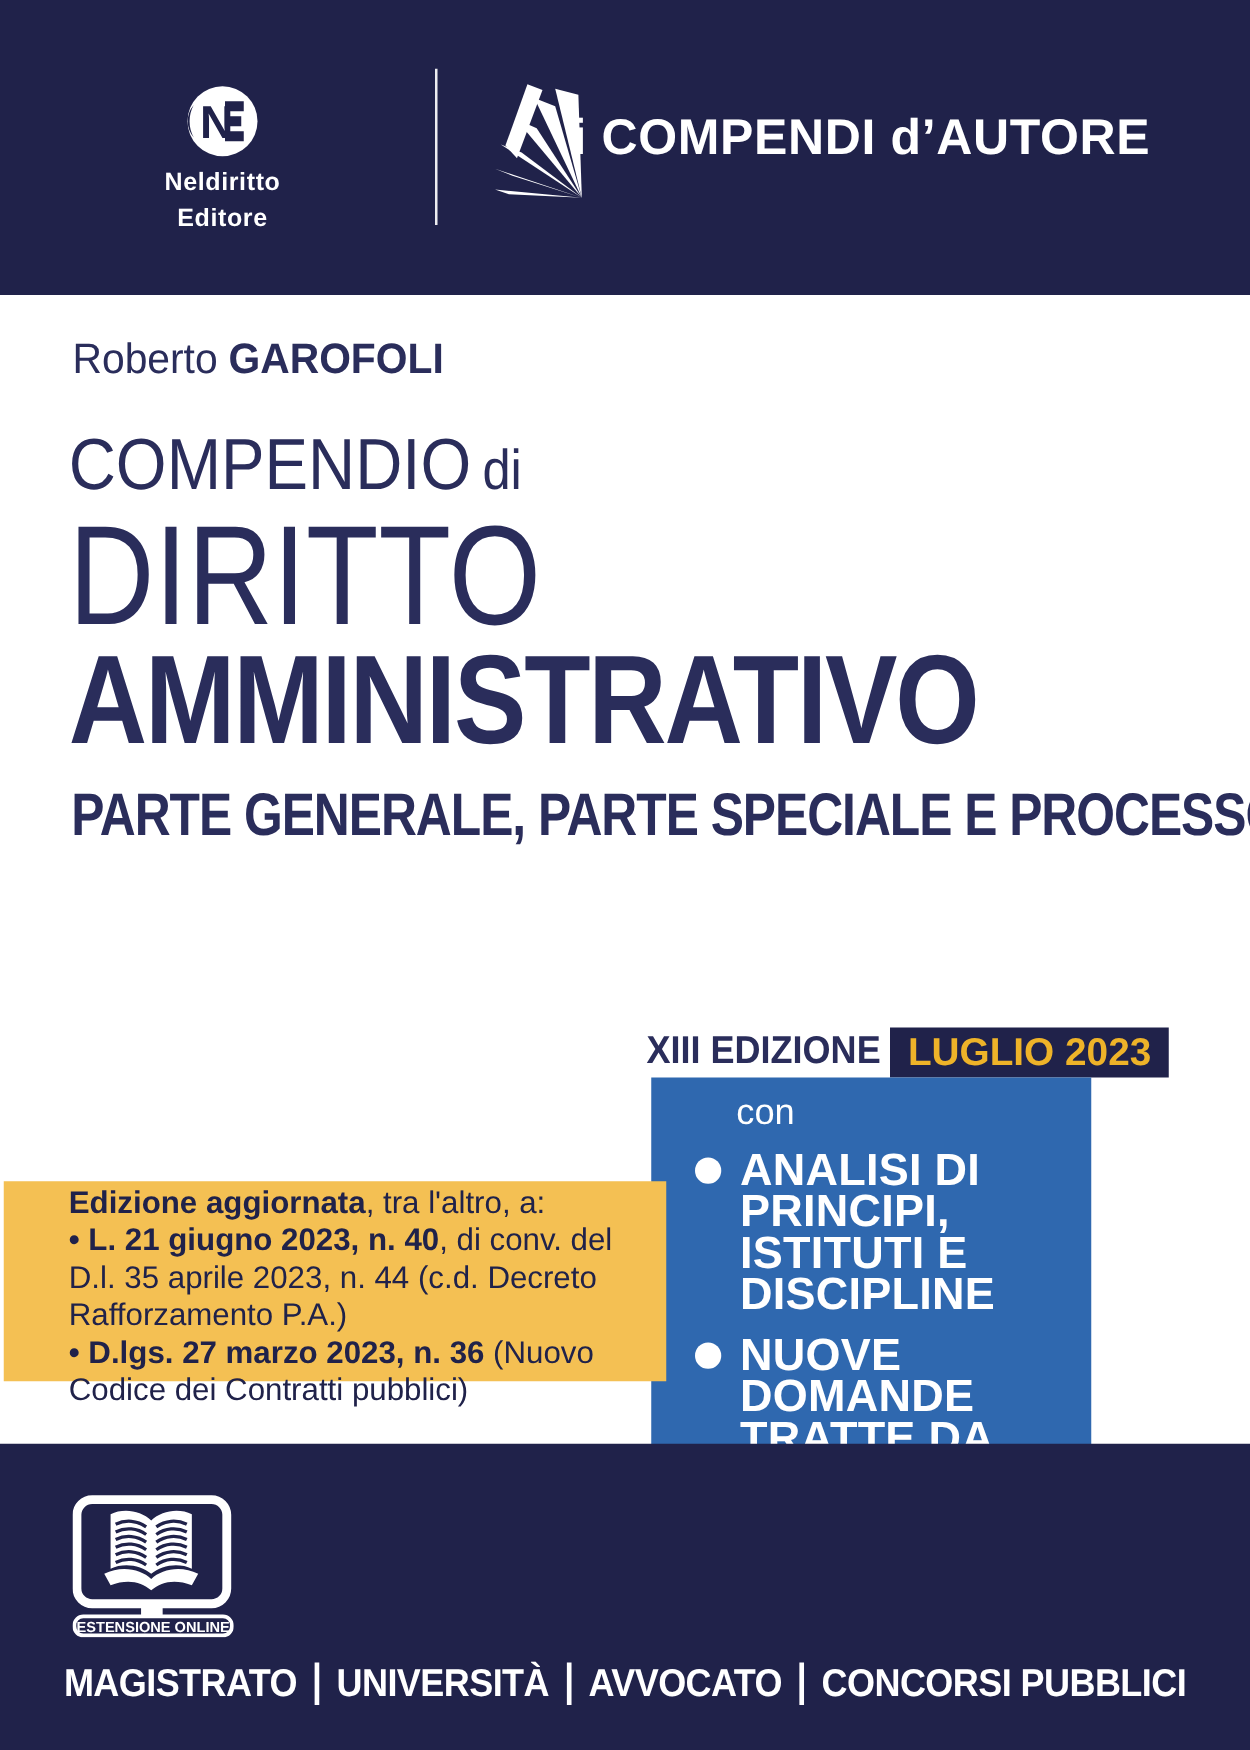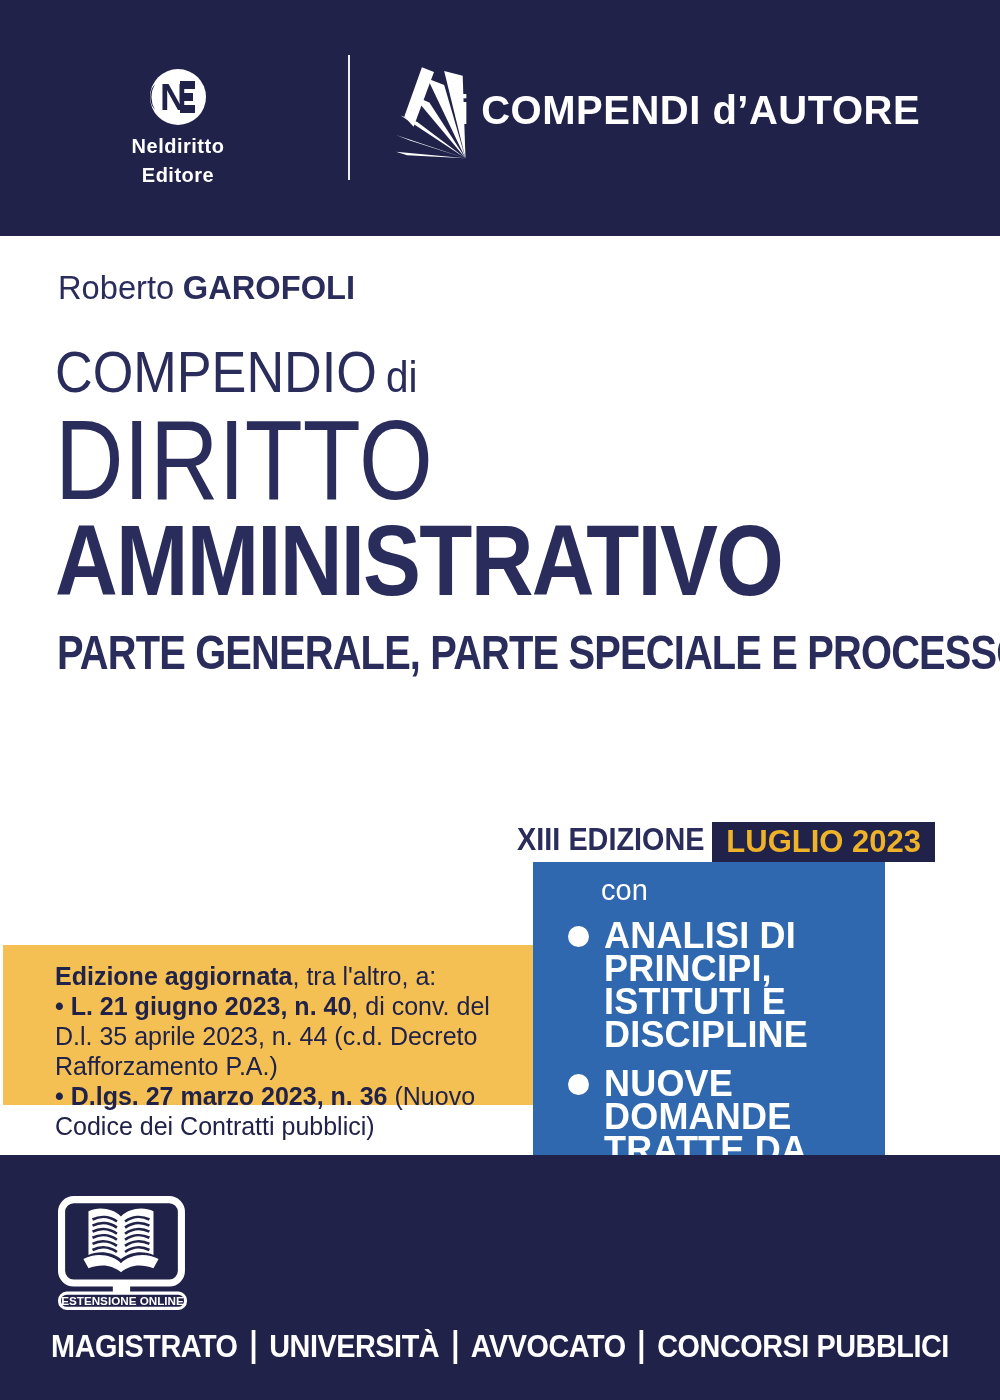--- a/index.html
+++ b/index.html
@@ -31,28 +31,28 @@
   .title1{position:absolute;left:55px;top:338px;font-size:58px;font-weight:500;color:var(--title-navy);transform:scaleX(.90);transform-origin:left top;white-space:nowrap;}
   .title1 .small{font-size:45px;margin-left:10px;}
   .title2{position:absolute;left:55px;top:404px;font-size:113px;font-weight:500;line-height:113px;color:var(--title-navy);transform:scaleX(.84);transform-origin:left top;white-space:nowrap;}
   .title3{position:absolute;left:55px;top:508px;font-size:101px;font-weight:800;line-height:104px;color:var(--title-navy);transform:scaleX(.86);transform-origin:left top;letter-spacing:-2px;white-space:nowrap;}
   .subtitle{position:absolute;left:57px;top:625px;font-size:48px;font-weight:700;color:var(--title-navy);transform:scaleX(.83);transform-origin:left top;white-space:nowrap;letter-spacing:-1px;}
   
   .edition-row{position:absolute;left:433px;top:822px;width:502px;height:40px;display:flex;justify-content:flex-end;align-items:flex-start;}
   .edition-label{color:var(--title-navy);font-size:31px;font-weight:800;margin-right:8px;white-space:nowrap;transform:scaleX(.93);transform-origin:right center;}
   .edition-badge{background:var(--navy);color:var(--gold);font-size:31px;font-weight:800;line-height:40px;padding:0 14px;white-space:nowrap;}
   
-  .features{position:absolute;left:533px;top:862px;width:352px;height:403px;background:var(--blue);padding:12px 18px 0 35px;}
+  .features{position:absolute;left:521px;top:862px;width:352px;height:403px;background:var(--blue);padding:12px 18px 0 35px;}
   .features .con{color:var(--white);font-size:29px;font-weight:400;margin-left:33px;margin-bottom:12px;}
   .feature{display:flex;align-items:flex-start;margin-bottom:16px;}
   .feature .dot{flex:0 0 auto;width:21px;height:21px;border-radius:50%;background:var(--white);margin-top:7px;margin-right:15px;}
   .feature .txt{color:var(--white);font-size:36px;font-weight:700;line-height:33px;white-space:pre-line;letter-spacing:.2px;}
   .feature.last{margin-top:30px;}
   
-  .updates{position:absolute;left:3px;top:945px;width:530px;height:160px;background:var(--yellow);padding:16px 28px 0 52px;color:var(--navy);font-size:25px;line-height:30px;}
+  .updates{position:absolute;left:3px;top:945px;width:530px;height:160px;background:var(--yellow);padding:2px 28px 0 52px;color:var(--navy);font-size:25px;line-height:30px;}
   .updates .b{font-weight:700;}
   
   .bottom{position:absolute;left:0;top:1155px;width:1000px;height:245px;background:var(--navy);}
   .online-badge{position:absolute;left:58px;top:1196px;}
   .footer-row{position:absolute;left:0;top:1329px;width:1000px;display:flex;justify-content:center;align-items:center;transform:scaleX(.93);transform-origin:center top;}
   .footer-item{color:var(--white);font-size:31px;font-weight:800;white-space:nowrap;letter-spacing:-.5px;}
   .footer-sep{width:4px;height:34px;background:var(--white);margin:0 15px;}
 </style>
 </head>
 <body>

